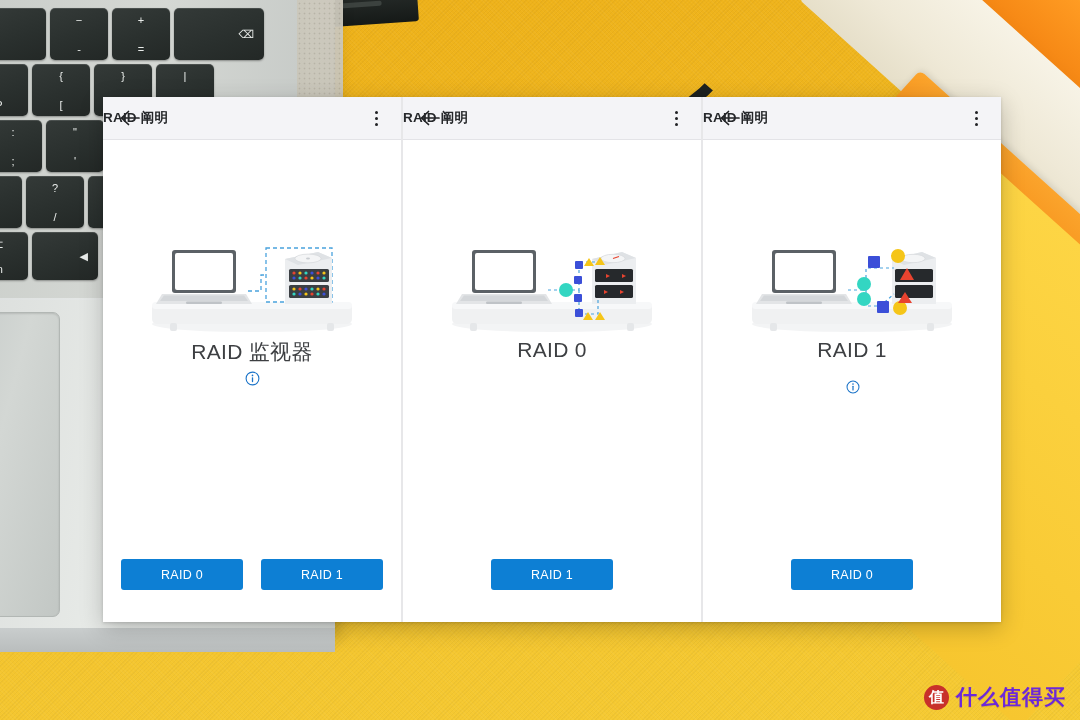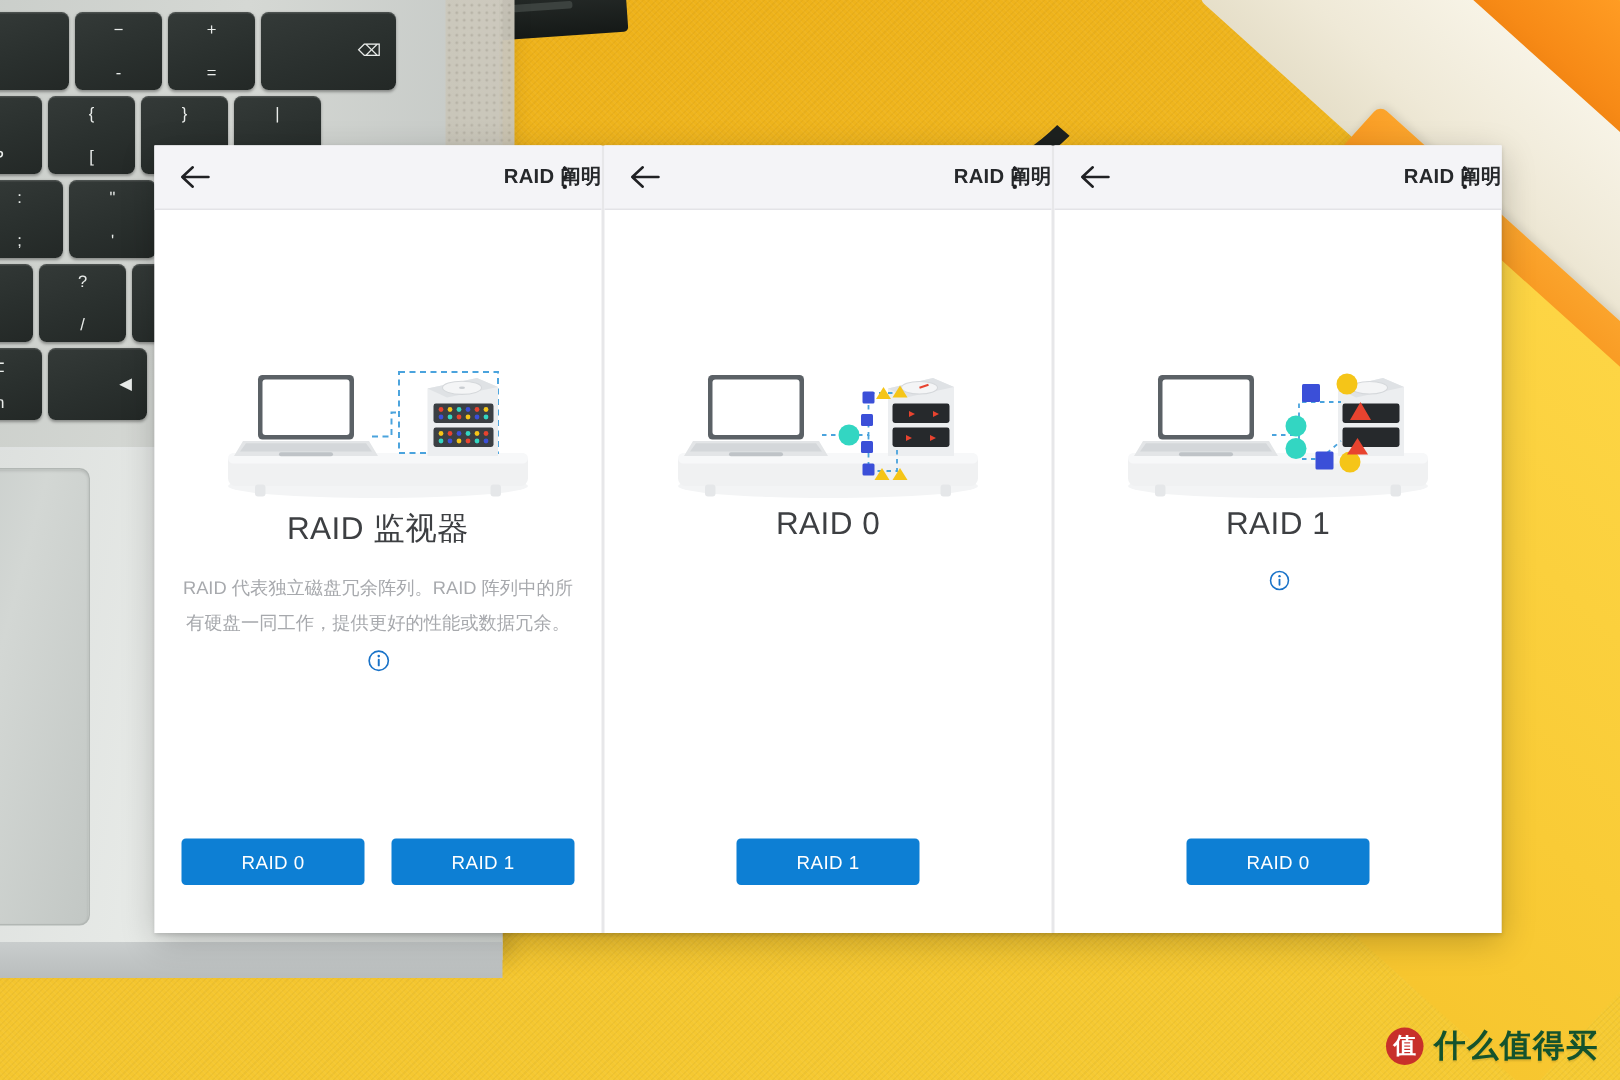--- a/index.html
+++ b/index.html
@@ -123,21 +123,21 @@
     background: #f4f4f7;
     border-bottom: 1px solid #e3e3e7;
     display: flex; align-items: center; padding: 0 14px;
     position: relative;
   }
   .back-btn {
     width: 26px; height: 26px; display: flex; align-items: center; justify-content: center;
     cursor: pointer; color: #202124;
   }
   .topbar-title {
-    position: absolute; left: 0; right: 0; text-align: right;
+    position: absolute; left: 0; right: 0; text-align: left;
     font-size: 13.5px; font-weight: bold; color: #26282b; letter-spacing: .2px;
     pointer-events: none;
   }
   .kebab {
     margin-left: auto; width: 22px; height: 26px;
     display: flex; flex-direction: column; align-items: center; justify-content: center;
     gap: 3px; cursor: pointer; z-index: 2;
   }
   .kebab i { width: 3px; height: 3px; background: #202124; border-radius: 50%; display: block; }
 
@@ -180,21 +180,21 @@
     position: absolute; right: 14px; bottom: 9px;
     display: flex; align-items: center; gap: 7px;
   }
   .wm-logo {
     width: 25px; height: 25px; border-radius: 50%;
     background: #c8302a; color: #fff; font-size: 15px; font-weight: bold;
     display: flex; align-items: center; justify-content: center;
     font-family: "DejaVu Sans", sans-serif;
   }
   .wm-text {
-    color: #14532d; font-size: 21px; font-weight: bold; letter-spacing: 1px;
+    color: #6d28d9; font-size: 21px; font-weight: bold; letter-spacing: 1px;
     font-family: "DejaVu Sans", sans-serif;
     text-shadow: 0 1px 1px rgba(0,0,0,.10);
   }
 </style>
 </head>
 <body>
 
 <div id="bg">
   <div class="yellow-desk"></div>
   <div class="noise"></div>
@@ -338,21 +338,20 @@
               <circle cx="152" cy="66" r="1.6" fill="#3b4fd8"></circle>
             <circle cx="158" cy="66" r="1.6" fill="#f5c518"></circle>
               <circle cx="164" cy="66" r="1.6" fill="#e8432f"></circle>
             <circle cx="170" cy="66" r="1.6" fill="#33d6c2"></circle>
               <circle cx="176" cy="66" r="1.6" fill="#3b4fd8"></circle>
           </g>
         </svg>
       </div>
 
       <h2 class="heading">RAID 监视器</h2>
-      <p class="desc">RAID 代表独立磁盘冗余阵列。RAID 阵列中的所有硬盘一同工作，提供更好的性能或数据冗余。</p>
       <div class="info-row">
         <span class="info-icon">
           <svg width="15" height="15" viewBox="0 0 15 15">
             <circle cx="7.5" cy="7.5" r="6.4" fill="none" stroke="#1a73c8" stroke-width="1.1"></circle>
             <circle cx="7.5" cy="4.4" r="0.85" fill="#1a73c8"></circle>
             <rect x="6.85" y="6.2" width="1.3" height="5" rx="0.6" fill="#1a73c8"></rect>
           </svg>
         </span>
       </div>
 

